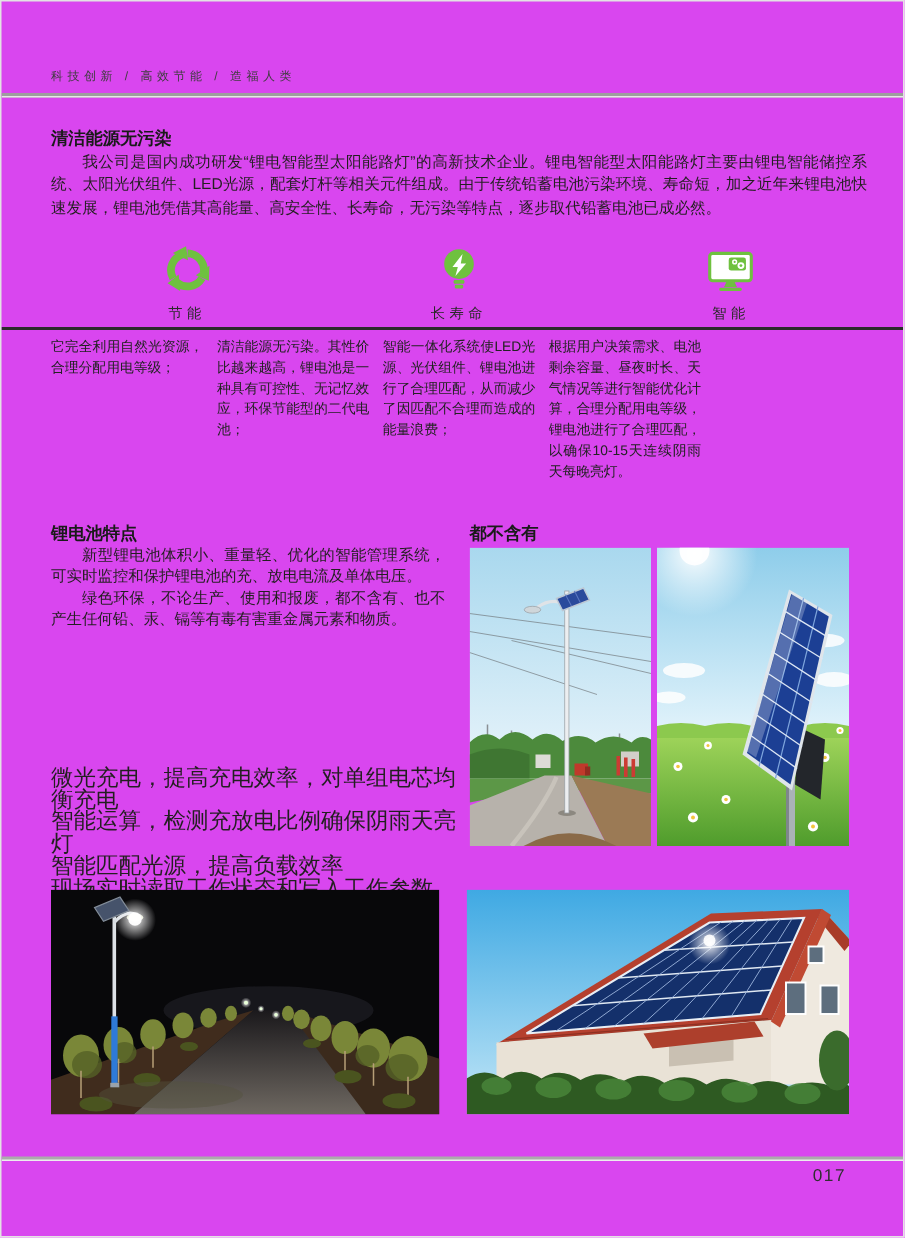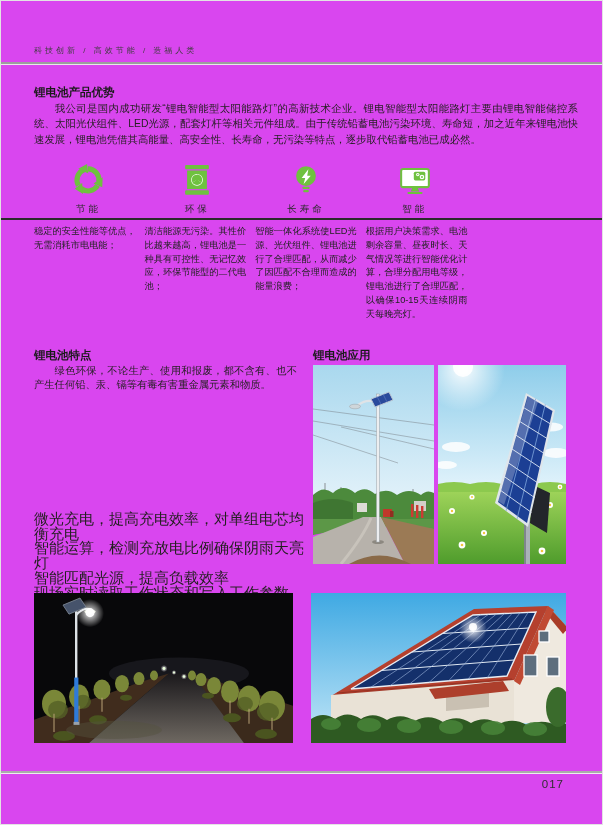--- a/index.html
+++ b/index.html
@@ -6,21 +6,21 @@
   .page{
     position:relative;width:603px;height:825px;background:#d946ef;
     font-family:Liberation Sans, sans-serif;color:#231f20;
     overflow:hidden;box-sizing:border-box;border:1px solid #e3e3e3;
   }
   .tagline{position:absolute;left:33px;top:44px;font-size:8px;letter-spacing:3px;color:#3d3d3d;}
   .rule-top{position:absolute;left:0;right:0;top:61px;height:2px;background:#9e9e9e;border-bottom:1px solid #e8e8e8;}
   .sec-title{position:absolute;font-size:11.5px;font-weight:bold;color:#1a1a1a;}
   #adv-title{left:33px;top:84px;}
   .intro{position:absolute;left:33px;top:100px;width:544px;font-size:10.4px;line-height:15.3px;text-align:justify;text-indent:2em;}
-  .icons-row{position:absolute;left:33px;top:160px;width:544px;display:grid;grid-template-columns:repeat(5,1fr);}
+  .icons-row{position:absolute;left:33px;top:160px;width:544px;display:grid;grid-template-columns:repeat(3,1fr);}
   .icon-cell{display:flex;flex-direction:column;align-items:center;}
   .icon-cell svg{display:block;}
   .icon-label{margin-top:4px;font-size:9.5px;letter-spacing:3px;color:#2a2a2a;}
   .rule-icons{position:absolute;left:0;right:0;top:217px;height:2px;background:#2b2b2b;}
   .adv-cols{position:absolute;left:33px;top:224px;width:544px;display:grid;grid-template-columns:repeat(5,1fr);column-gap:9px;}
   .adv-col{font-size:9.2px;line-height:13.8px;text-align:justify;color:#222;}
   #feat-title{left:33px;top:347px;}
   .feat-paras{position:absolute;left:33px;top:363px;width:263px;}
   .para{font-size:10.3px;line-height:14.3px;text-align:justify;text-indent:2em;margin:0;}
   .bullets{position:absolute;left:33px;top:511px;width:272px;}
@@ -36,55 +36,36 @@
   .page-num{position:absolute;right:38px;top:777px;font-size:11.5px;letter-spacing:1px;color:#2f2f2f;}
 </style>
 </head>
 <body>
 
 <div class="page">
 
   <div class="tagline">科技创新 / 高效节能 / 造福人类</div>
   <div class="rule-top"></div>
 
-  <div class="sec-title" id="adv-title">锂电池产品优势</div>
+  <div class="sec-title" id="adv-title">清洁能源无污染</div>
   <div class="intro">我公司是国内成功研发“锂电智能型太阳能路灯”的高新技术企业。锂电智能型太阳能路灯主要由锂电智能储控系统、太阳光伏组件、LED光源，配套灯杆等相关元件组成。由于传统铅蓄电池污染环境、寿命短，加之近年来锂电池快速发展，锂电池凭借其高能量、高安全性、长寿命，无污染等特点，逐步取代铅蓄电池已成必然。</div>
 
   <div class="icons-row">
     <div class="icon-cell">
       <span>
         <svg viewBox="0 0 48 48" width="38" height="38">
           <g id="rc-arm">
             <path d="M24,10 A14,14 0 0 1 37.6,26.5" fill="none" stroke="#6fc13f" stroke-width="6.5"></path>
             <path d="M42.5,20.5 L42,33 L31,28.5 Z" fill="#6fc13f"></path>
           </g>
           <use href="#rc-arm" transform="rotate(120 24 24)"></use>
           <use href="#rc-arm" transform="rotate(240 24 24)"></use>
         </svg>
       </span>
       <span class="icon-label">节能</span>
-    </div>
-    <div class="icon-cell">
-      <span>
-        <svg viewBox="0 0 48 48" width="38" height="38">
-          <g fill="#6fc13f">
-            <rect x="9" y="5" width="30" height="5.5" rx="1.2"></rect>
-            <rect x="11.5" y="12" width="25" height="23.5"></rect>
-            <rect x="9" y="37" width="30" height="5.5" rx="1.2"></rect>
-          </g>
-          <circle cx="24" cy="23.8" r="7.5" fill="#fff"></circle>
-          <g fill="#6fc13f">
-            <path id="rad" d="M24,23.8 L24,17.2 A6.6,6.6 0 0 1 29.7,27.1 Z"></path>
-            <use href="#rad" transform="rotate(120 24 23.8)"></use>
-            <use href="#rad" transform="rotate(240 24 23.8)"></use>
-            <circle cx="24" cy="23.8" r="2"></circle>
-          </g>
-        </svg>
-      </span>
-      <span class="icon-label">环保</span>
     </div>
     <div class="icon-cell">
       <span>
         <svg viewBox="0 0 48 48" width="38" height="38">
           <circle cx="24" cy="19" r="12.5" fill="#6fc13f"></circle>
           <polygon points="27,10.5 18.5,21.5 23,21.5 21,29 30,18.5 25.5,18.5" fill="#fff"></polygon>
           <rect x="19.5" y="32.5" width="9" height="3" rx="1" fill="#6fc13f"></rect>
           <rect x="20.5" y="36.5" width="7" height="3" rx="1" fill="#6fc13f"></rect>
         </svg>
       </span>
@@ -103,40 +84,41 @@
           <rect x="14.5" y="39" width="19" height="2.6" rx="1.2" fill="#6fc13f"></rect>
         </svg>
       </span>
       <span class="icon-label">智能</span>
     </div>
   </div>
 
   <div class="rule-icons"></div>
 
   <div class="adv-cols">
-    <div class="adv-col">稳定的安全性能等优点，无需消耗市电电能；</div>
+    <div class="adv-col">它完全利用自然光资源，合理分配用电等级；</div>
     <div class="adv-col">清洁能源无污染。其性价比越来越高，锂电池是一种具有可控性、无记忆效应，环保节能型的二代电池；</div>
     <div class="adv-col">智能一体化系统使LED光源、光伏组件、锂电池进行了合理匹配，从而减少了因匹配不合理而造成的能量浪费；</div>
     <div class="adv-col">根据用户决策需求、电池剩余容量、昼夜时长、天气情况等进行智能优化计算，合理分配用电等级，锂电池进行了合理匹配，以确保10-15天连续阴雨天每晚亮灯。</div>
   </div>
 
   <div class="sec-title" id="feat-title">锂电池特点</div>
   <div class="feat-paras">
+    <p class="para">新型锂电池体积小、重量轻、优化的智能管理系统，可实时监控和保护锂电池的充、放电电流及单体电压。</p>
     <p class="para">绿色环保，不论生产、使用和报废，都不含有、也不产生任何铅、汞、镉等有毒有害重金属元素和物质。</p>
   </div>
 
   <div class="bullets">
     <div class="bullet">微光充电，提高充电效率，对单组电芯均衡充电</div>
     <div class="bullet">智能运算，检测充放电比例确保阴雨天亮灯</div>
     <div class="bullet">智能匹配光源，提高负载效率</div>
     <div class="bullet">现场实时读取工作状态和写入工作参数</div>
     <div class="bullet">自动过充过放激活</div>
   </div>
 
-  <div class="sec-title" id="app-title">锂电池应用</div>
+  <div class="sec-title" id="app-title">都不含有</div>
 
   <div class="photo" id="photo-day">
     <svg viewBox="0 0 121 199" preserveAspectRatio="none">
       <defs>
         <linearGradient id="p1sky" x1="0" y1="0" x2="0" y2="1">
           <stop offset="0" stop-color="#a9d8ee"></stop>
             <stop offset="1" stop-color="#eaf5fb"></stop>
         </linearGradient>
       </defs>
       <rect width="121" height="155" fill="url(#p1sky)"></rect>

